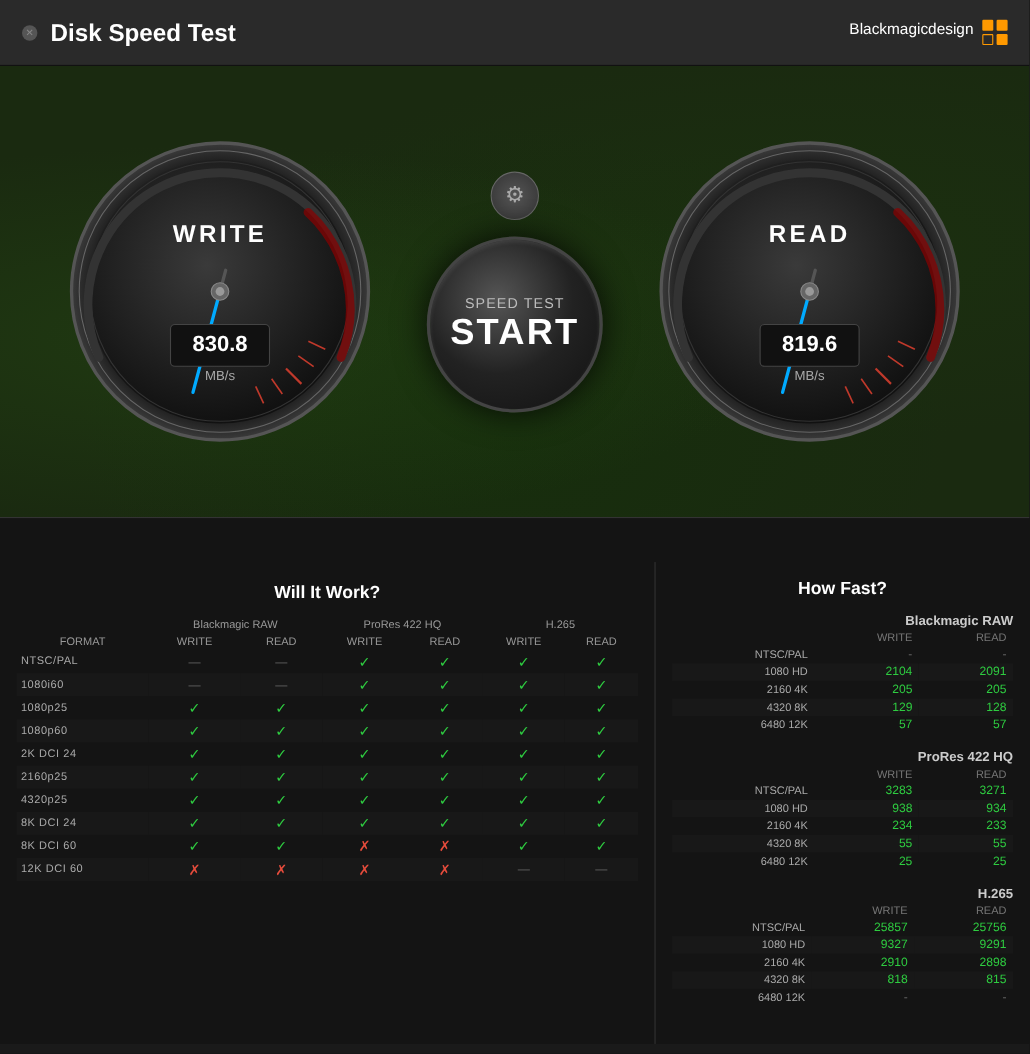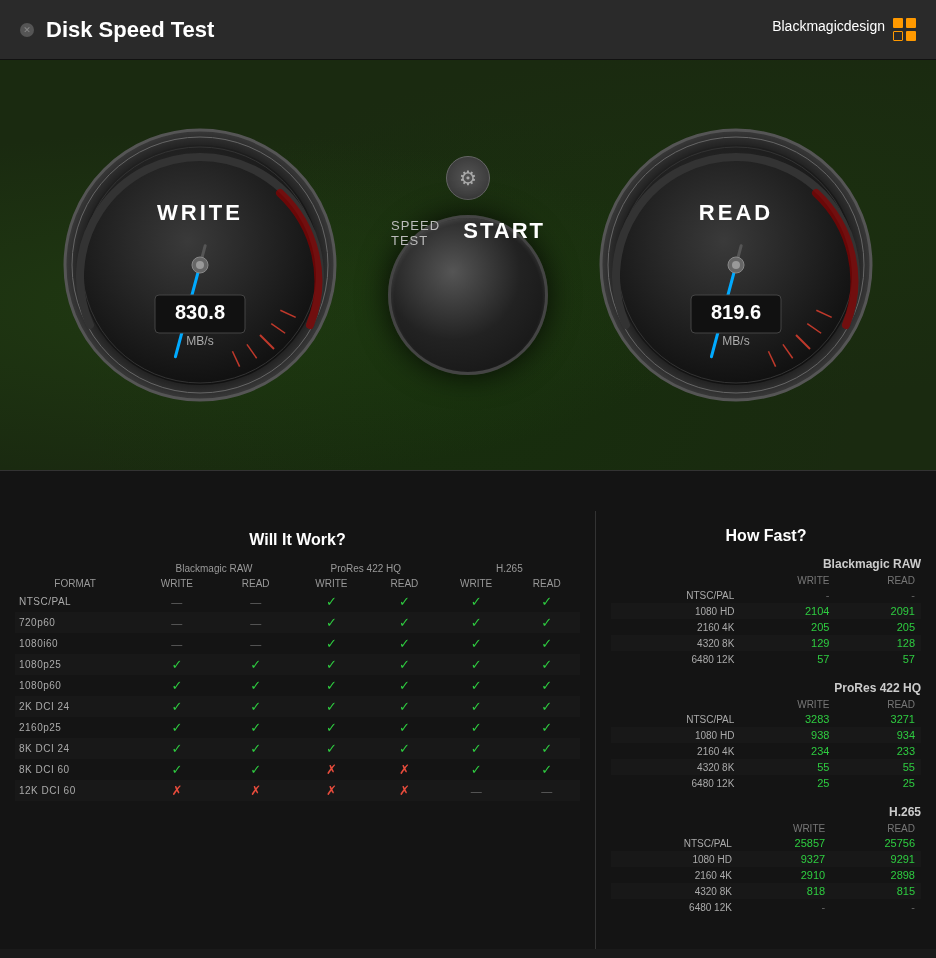--- a/index.html
+++ b/index.html
@@ -119,34 +119,34 @@
       display: flex; align-items: center; justify-content: center;
       font-size: 20px;
       color: #aaa;
       border: 1px solid #666;
       cursor: pointer;
     }
     .start-btn {
       width: 160px; height: 160px;
       background: radial-gradient(circle at 40% 35%, #555 0%, #222 50%, #111 100%);
       border-radius: 50%;
-      display: flex; flex-direction: row; align-items: flex-start; justify-content: center;
+      display: flex; flex-direction: column; align-items: center; justify-content: center;
       border: 3px solid #444;
       box-shadow: 0 0 30px rgba(0,0,0,0.8), inset 0 2px 4px rgba(255,255,255,0.1);
       cursor: pointer;
       color: #fff;
     }
     .start-btn .speed-test-text {
       font-size: 13px;
       letter-spacing: 1px;
       color: #bbb;
       font-weight: 400;
     }
     .start-btn .start-text {
-      font-size: 22px;
+      font-size: 33px;
       font-weight: 700;
       letter-spacing: 2px;
       color: #fff;
     }
 
     
     .data-section {
       background: rgba(20,20,20,0.95);
       display: flex;
       flex: 1;
@@ -402,29 +402,20 @@
       <tr>
             <td>NTSC/PAL</td>
             <td><span class="dash">—</span></td>
             <td><span class="dash">—</span></td>
             <td><span class="check">✓</span></td>
             <td><span class="check">✓</span></td>
             <td><span class="check">✓</span></td>
             <td><span class="check">✓</span></td>
           </tr>
           <tr>
-            <td>720p60</td>
-            <td><span class="dash">—</span></td>
-            <td><span class="dash">—</span></td>
-            <td><span class="check">✓</span></td>
-            <td><span class="check">✓</span></td>
-            <td><span class="check">✓</span></td>
-            <td><span class="check">✓</span></td>
-          </tr>
-          <tr>
             <td>1080i60</td>
             <td><span class="dash">—</span></td>
             <td><span class="dash">—</span></td>
             <td><span class="check">✓</span></td>
             <td><span class="check">✓</span></td>
             <td><span class="check">✓</span></td>
             <td><span class="check">✓</span></td>
           </tr>
           <tr>
             <td>1080p25</td>
@@ -448,20 +439,29 @@
             <td>2K DCI 24</td>
             <td><span class="check">✓</span></td>
             <td><span class="check">✓</span></td>
             <td><span class="check">✓</span></td>
             <td><span class="check">✓</span></td>
             <td><span class="check">✓</span></td>
             <td><span class="check">✓</span></td>
           </tr>
           <tr>
             <td>2160p25</td>
+            <td><span class="check">✓</span></td>
+            <td><span class="check">✓</span></td>
+            <td><span class="check">✓</span></td>
+            <td><span class="check">✓</span></td>
+            <td><span class="check">✓</span></td>
+            <td><span class="check">✓</span></td>
+          </tr>
+          <tr>
+            <td>4320p25</td>
             <td><span class="check">✓</span></td>
             <td><span class="check">✓</span></td>
             <td><span class="check">✓</span></td>
             <td><span class="check">✓</span></td>
             <td><span class="check">✓</span></td>
             <td><span class="check">✓</span></td>
           </tr>
           <tr>
             <td>8K DCI 24</td>
             <td><span class="check">✓</span></td>

